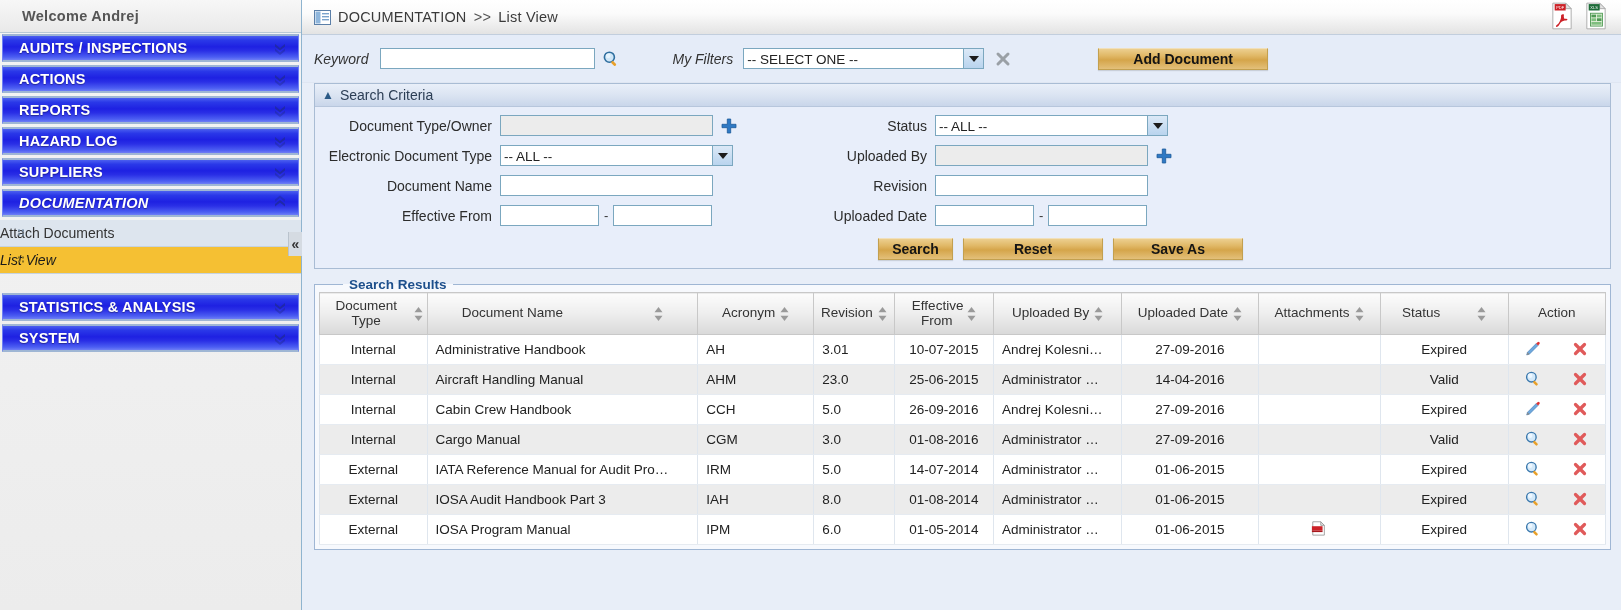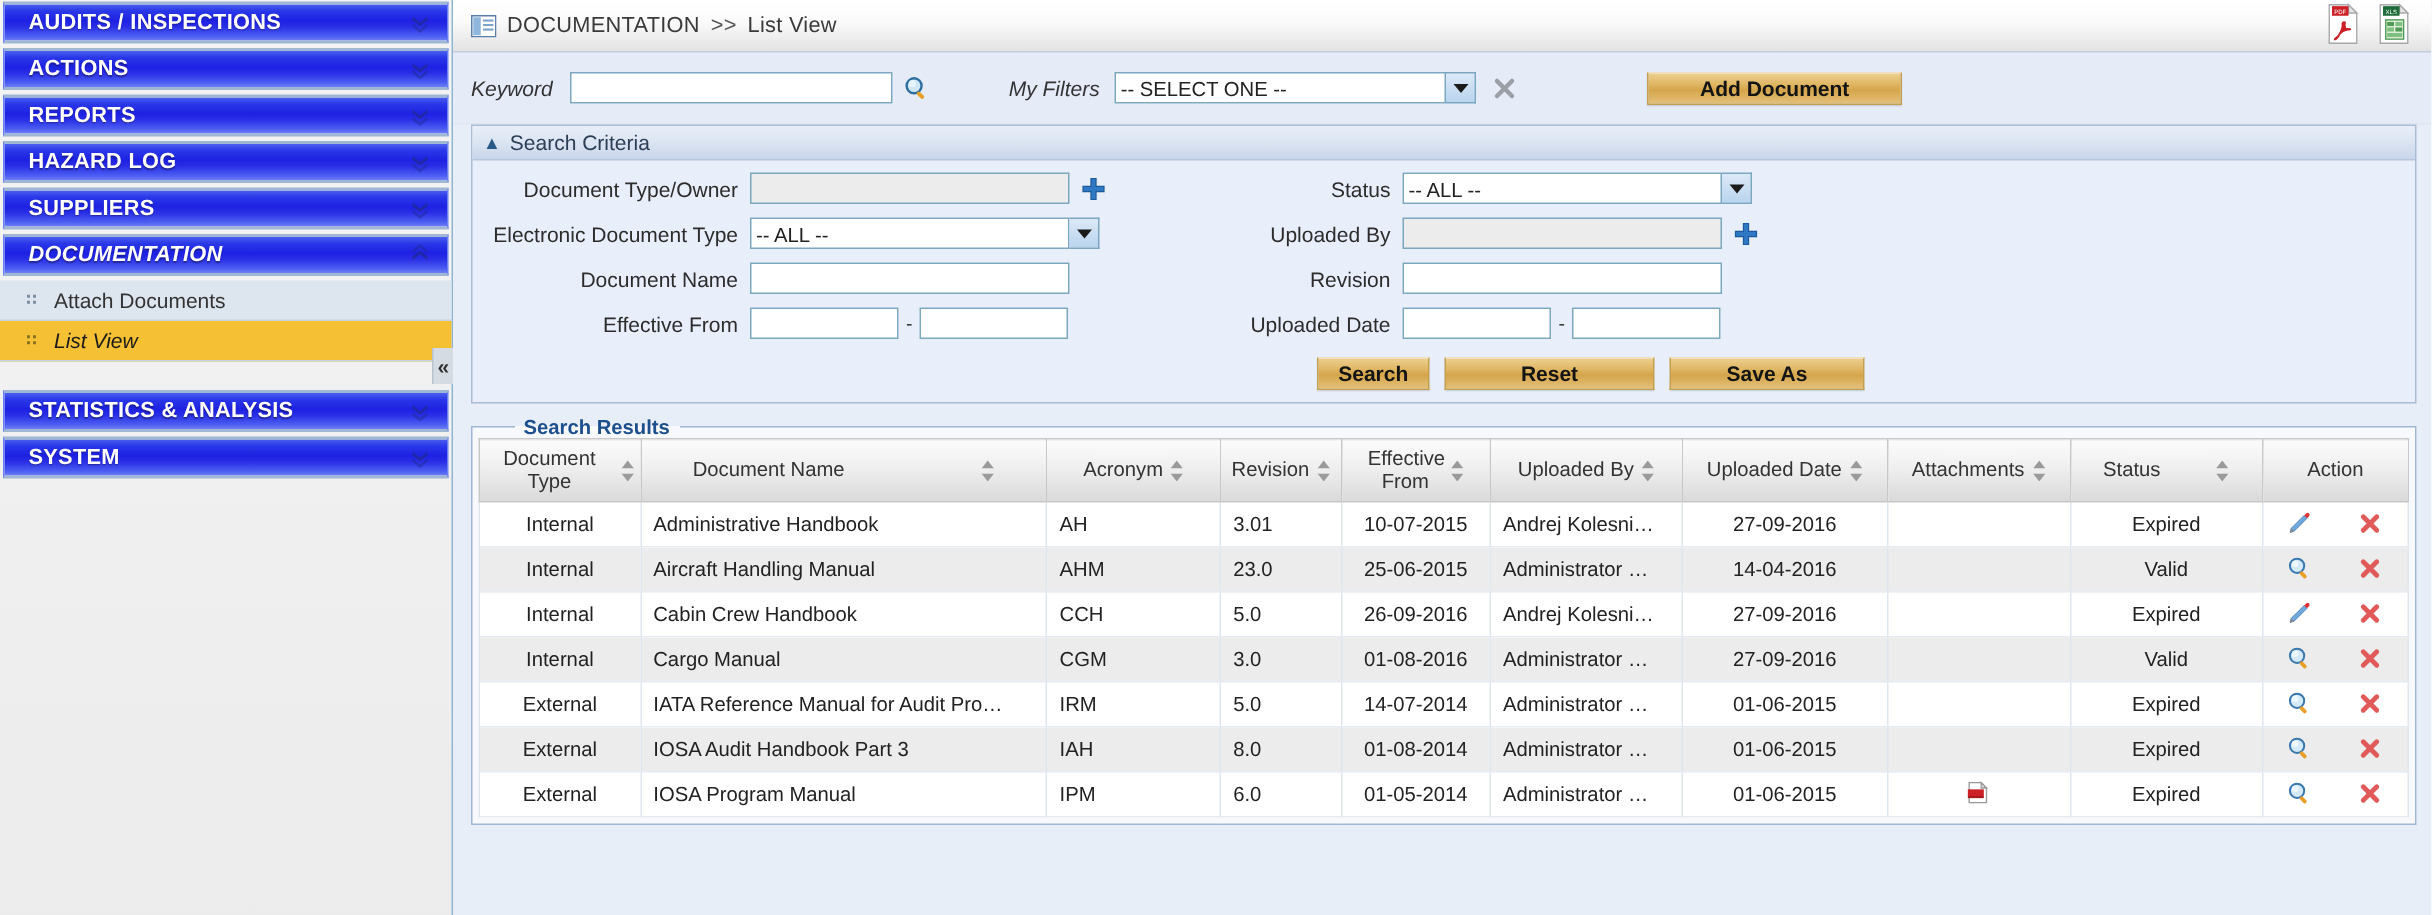--- a/index.html
+++ b/index.html
@@ -51,21 +51,20 @@
   .menu-head.italic { font-style: italic; }
   .chev {
     position: absolute; right: 10px; top: 50%;
     transform: translateY(-50%);
     width: 16px; height: 16px;
     opacity: .8;
   }
   .chev svg { display: block; }
   .submenu-item {
     height: 27px; display: flex; align-items: center;
-    padding-left: 36px;
     font-size: 14px; color: #333;
     background: #dde5ee;
     border-bottom: 1px solid #c6d3e0;
     cursor: pointer;
     position: relative;
   }
   .submenu-item.active {
     background: #f5c033;
     font-style: italic;
     color: #1a1a1a;
@@ -220,20 +219,21 @@
   .actcell { padding: 0 !important; }
   .act-icon { width: 20px; height: 20px; cursor: pointer; display: inline-block; }
   .ellip { overflow: hidden; white-space: nowrap; text-overflow: clip; }
 </style>
 </head>
 <body>
 
 <div id="app">
 
   <div id="sidebar">
+    <div class="welcome-bar">Welcome  Andrej</div>
 
     <div class="menu-list">
 
       <div class="menu-group">
         <div class="menu-head">
           <span>AUDITS / INSPECTIONS</span>
           <span class="chev">
             <svg viewBox="0 0 16 16" width="16" height="16">
                 <path d="M3 4l5 4 5-4v2.5L8 10.5 3 6.5z" fill="#1f2a8f" opacity="0.85"></path>
                 <path d="M3 8.5l5 4 5-4V11L8 15 3 11z" fill="#1f2a8f" opacity="0.55"></path>

